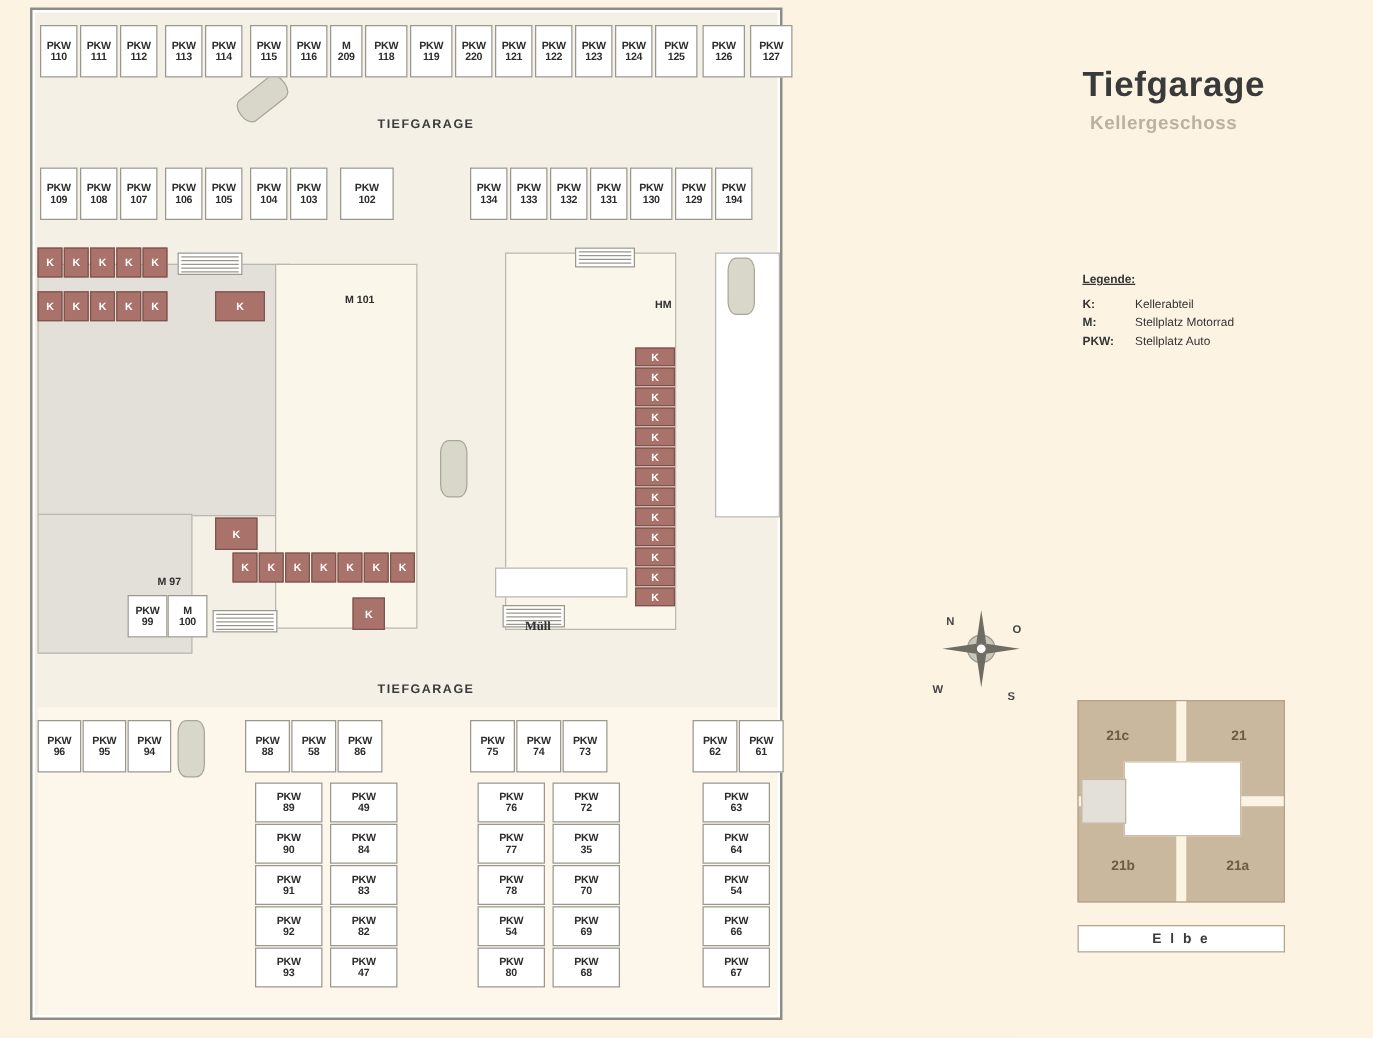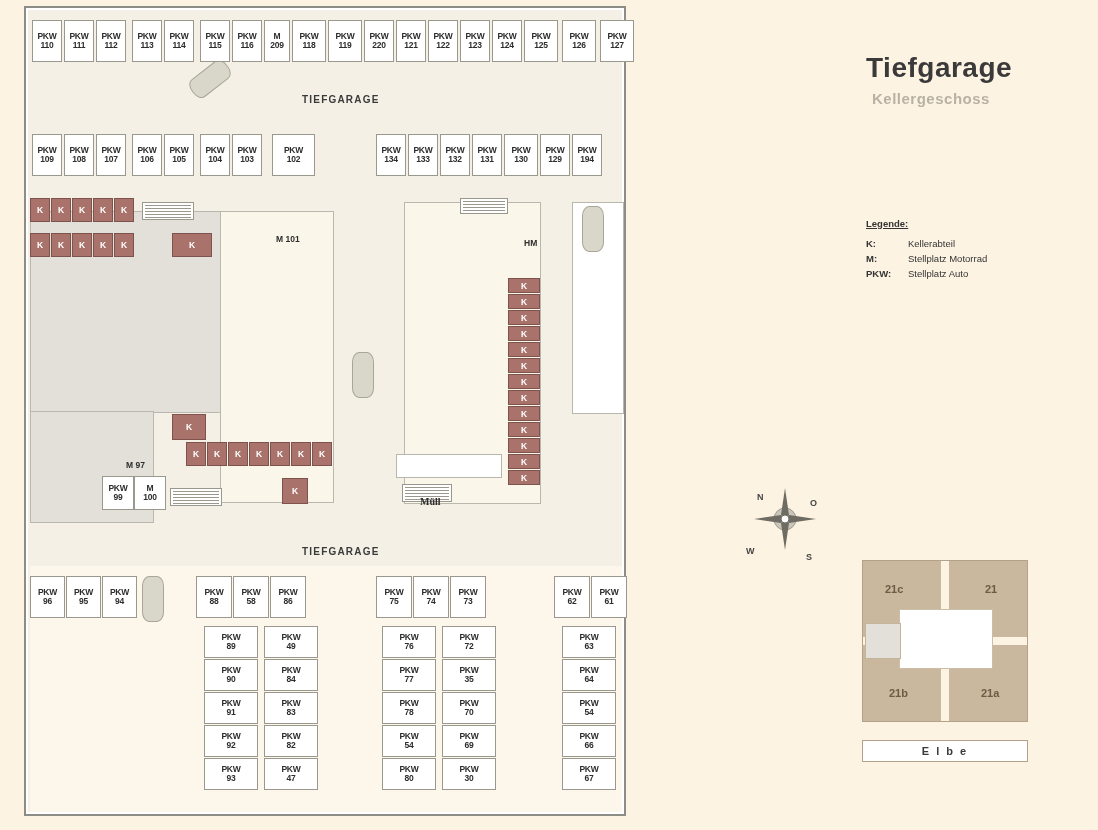--- a/index.html
+++ b/index.html
@@ -488,21 +488,21 @@
       <div class="pk row2" style="left: 418px; top: 686px; width: 54px; height: 32px;">
         <span class="t">PKW</span>
         <span class="n">70</span>
       </div>
       <div class="pk row2" style="left: 418px; top: 719px; width: 54px; height: 32px;">
         <span class="t">PKW</span>
         <span class="n">69</span>
       </div>
       <div class="pk row2" style="left: 418px; top: 752px; width: 54px; height: 32px;">
         <span class="t">PKW</span>
-        <span class="n">30</span>
+        <span class="n">68</span>
       </div>
     </div>
   <div id="stackC">
       <div class="pk row2" style="left: 538px; top: 620px; width: 54px; height: 32px;">
         <span class="t">PKW</span>
         <span class="n">63</span>
       </div>
       <div class="pk row2" style="left: 538px; top: 653px; width: 54px; height: 32px;">
         <span class="t">PKW</span>
         <span class="n">64</span>

